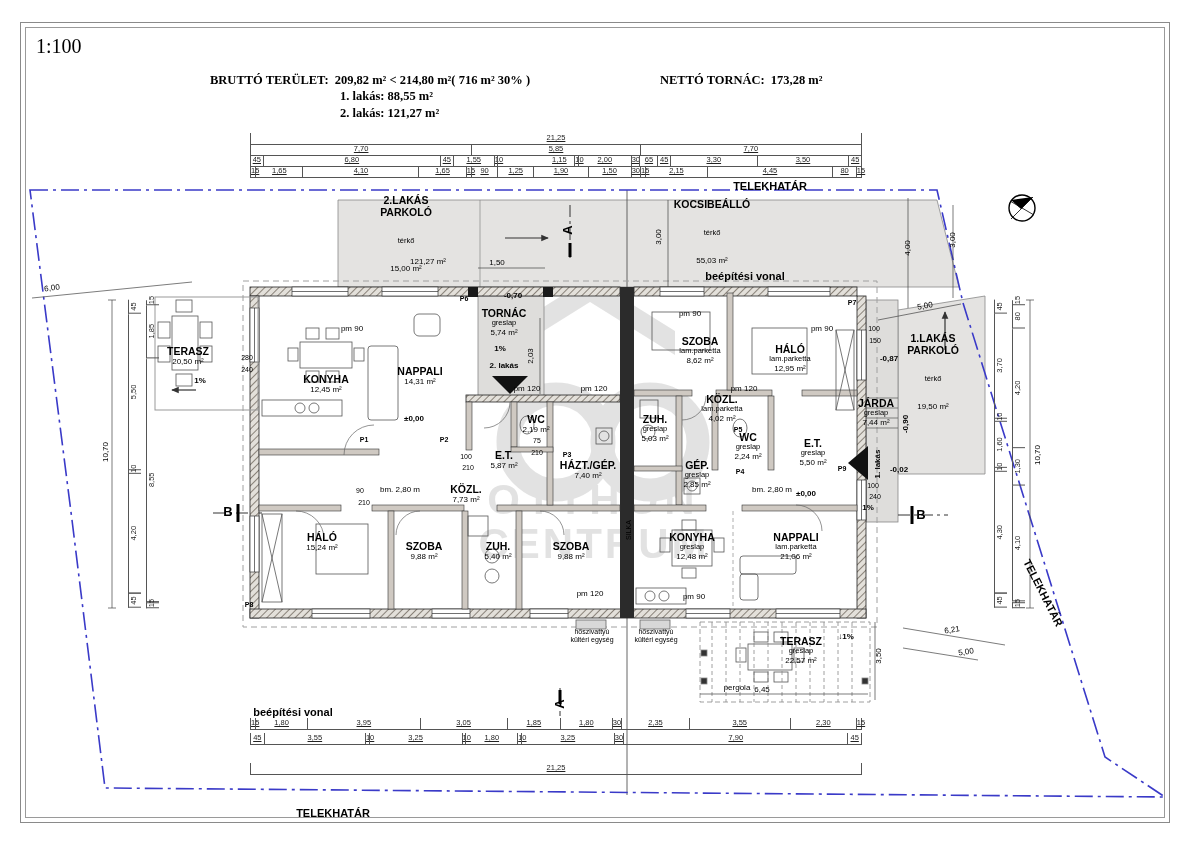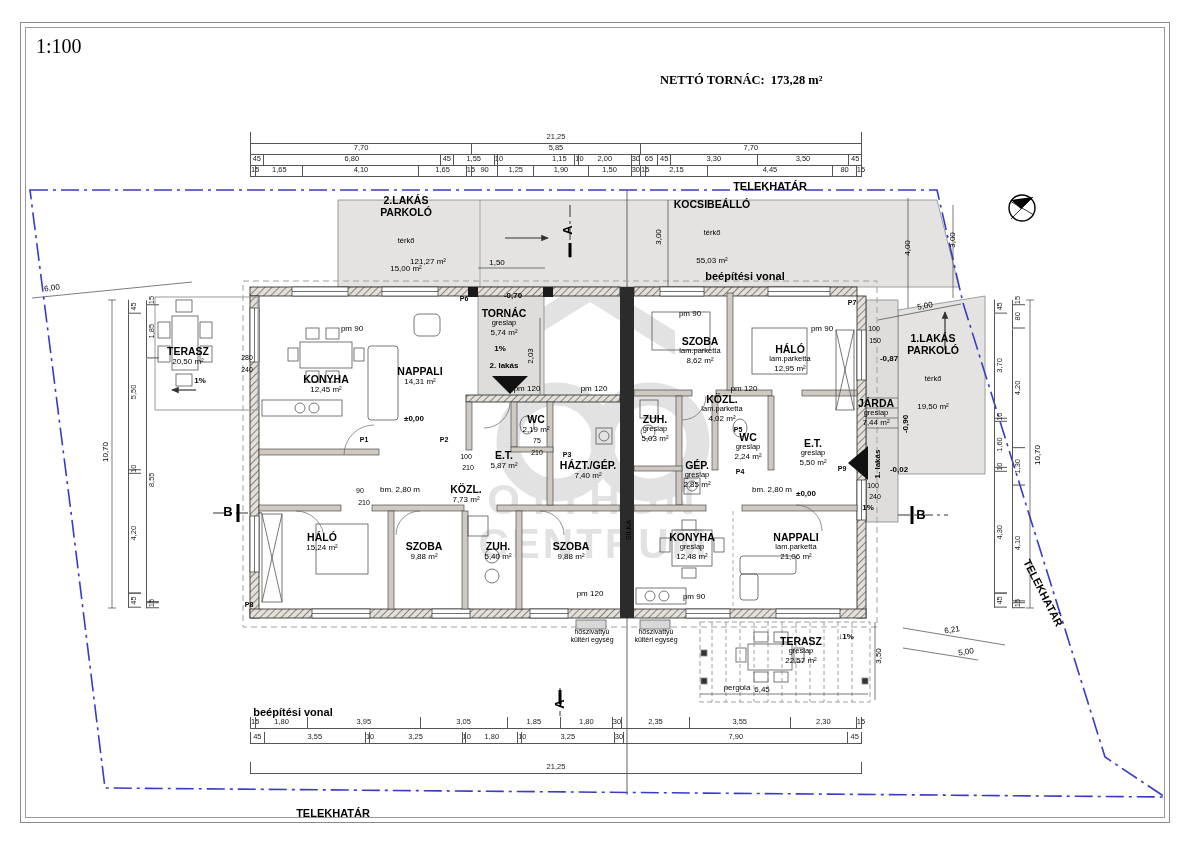--- a/index.html
+++ b/index.html
@@ -19,21 +19,21 @@
   
   .areas{position:absolute;top:72px;font-family:"Liberation Serif",serif;font-weight:bold;font-size:12.5px;line-height:1.3;}
   .areas.brutto{left:210px;}
   .areas.netto{left:660px;}
   .areas .line1 span{margin-right:6px;}
   .areas.brutto .sub{margin-left:130px;}
   .areas.netto .sub{margin-left:30px;}
 
   
   .dim{position:absolute;display:flex;font-size:7.5px;color:#222;}
-  .dim.h{align-items:flex-end;height:11px;}
+  .dim.h{align-items:center;height:11px;text-decoration:underline;}
   .dim.h .seg{flex-basis:0;min-width:0;text-align:center;border-bottom:1px solid #555;border-left:1px solid #555;
               white-space:nowrap;overflow:visible;line-height:10px;height:11px;}
   .dim.h .seg:last-child{border-right:1px solid #555;}
   .dim.v{flex-direction:column;width:13px;}
   .dim.v .seg{flex-basis:0;min-height:0;border-top:1px solid #555;border-right:1px solid #555;
               writing-mode:vertical-rl;transform:rotate(180deg);text-align:center;overflow:visible;}
   .dim.v .seg:last-child{border-bottom:1px solid #555;}
 
   
   .room,.out,.sml,.site{position:absolute;transform:translate(-50%,-50%);text-align:center;line-height:1.15;}
@@ -308,20 +308,28 @@
       <line x1="1011" y1="219" x2="1033" y2="197" stroke="#000" stroke-width="0.8"></line>
       <line x1="1010" y1="201" x2="1034" y2="215" stroke="#000" stroke-width="0.8"></line>
       <polygon points="1011,200 1033,197 1021,209" fill="#000"></polygon>
     </g>
   </svg>
 
   <header class="titleblock">
     <div class="scale">1:100</div>
   </header>
 
+  <section class="areas brutto">
+    <div class="line1"><span>BRUTTÓ TERÜLET:</span><span>209,82  m² &lt; 214,80 m²( 716 m² 30% )</span></div>
+    <div class="sub">
+
+    <div>1. lakás: 88,55 m²</div>
+        <div>2. lakás: 121,27 m²</div>
+      </div>
+  </section>
   <section class="areas netto">
     <div class="line1"><span>NETTÓ TORNÁC:</span><span>173,28 m²</span></div>
   </section>
 
   <div class="dim h" style="left:250px;top:133px;width:612px">
       <span class="seg" style="flex-grow: 2125;">21,25</span>
     </div>
   <div class="dim h" style="left:250px;top:144px;width:612px">
       <span class="seg" style="flex-grow: 770;">7,70</span>
       <span class="seg" style="flex-grow: 585;">5,85</span>

